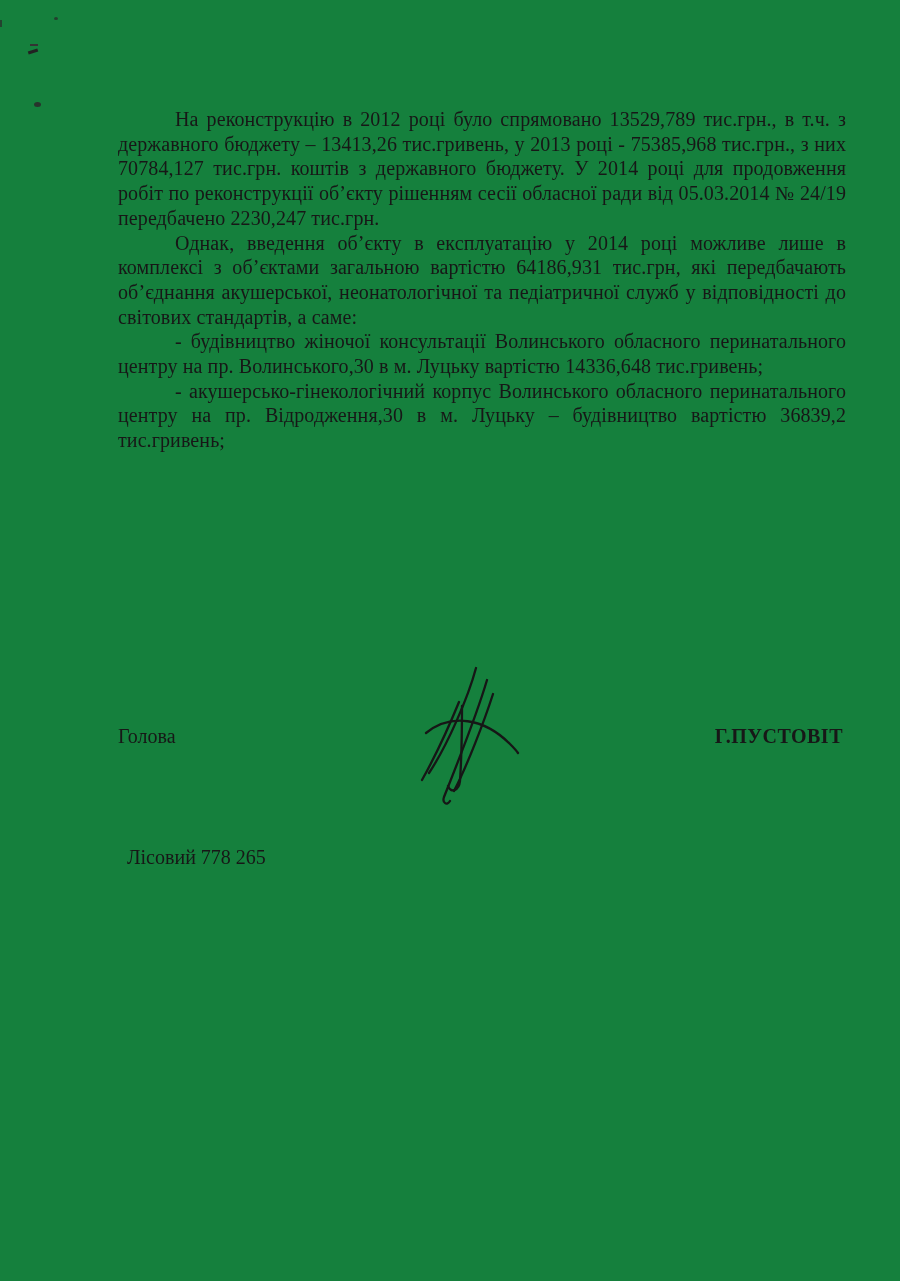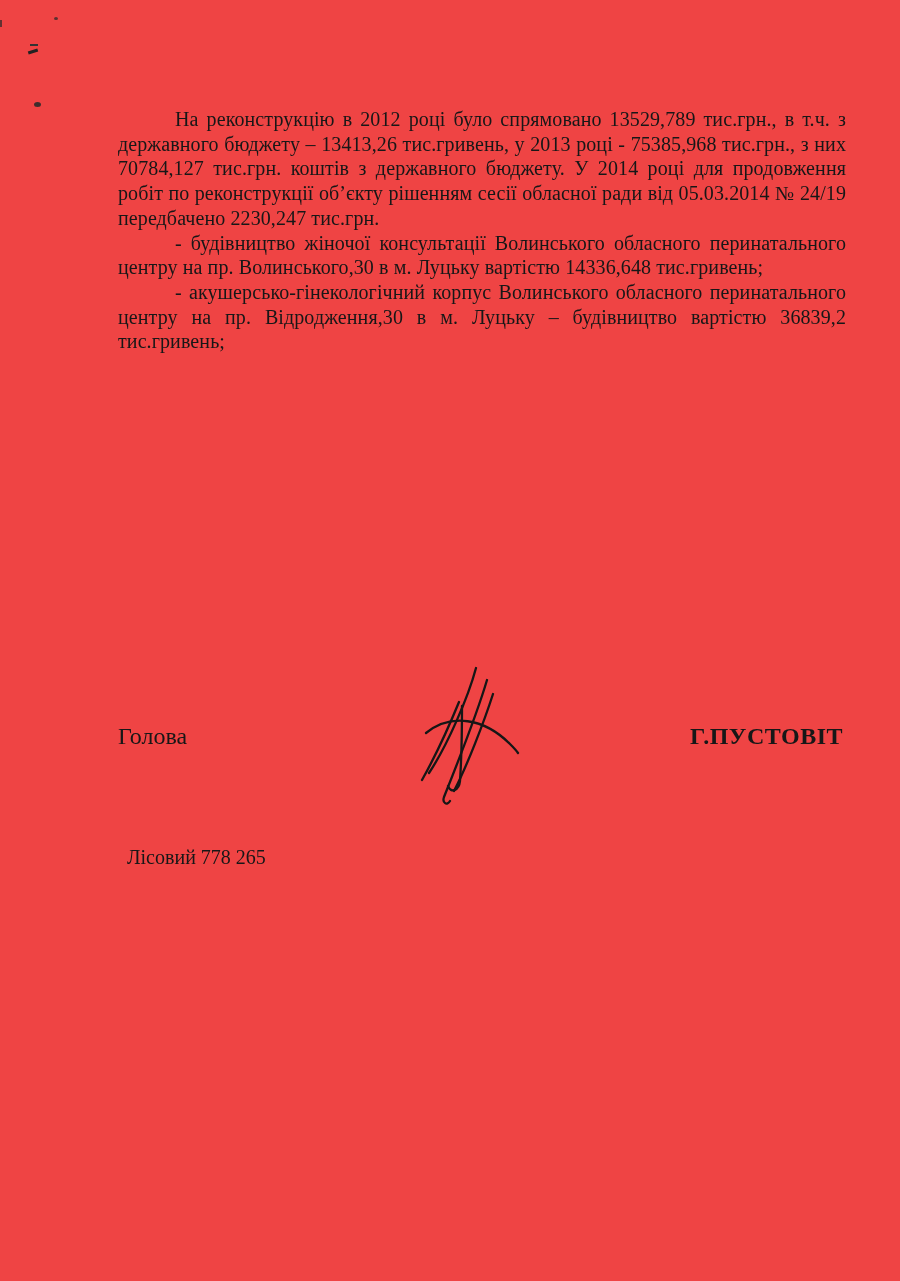--- a/index.html
+++ b/index.html
@@ -4,21 +4,21 @@
 <style>
   html, body {
     margin: 0;
     padding: 0;
     background: #ffffff;
   }
   .page {
     position: relative;
     width: 900px;
     height: 1281px;
-    background: #ef4444;
+    background: #15803d;
     overflow: hidden;
     font-family: "Liberation Serif", "DejaVu Serif", serif;
     color: #171717;
   }
   
   .body-text {
     position: absolute;
     left: 118px;
     top: 107px;
     width: 728px;
@@ -34,21 +34,21 @@
   }
   
   .sig-row {
     position: absolute;
     left: 118px;
     top: 724px;
     width: 728px;
     display: flex;
     justify-content: space-between;
     align-items: flex-start;
-    font-size: 24px;
+    font-size: 20px;
     line-height: 24px;
   }
   .sig-name {
     font-weight: bold;
     letter-spacing: 0.5px;
     padding-right: 3px;
   }
   .signature-mark {
     position: absolute;
     left: 392px;
@@ -103,20 +103,21 @@
   <div class="artifact artifact-tick"></div>
   <div class="artifact artifact-dot-1"></div>
   <div class="artifact-z">
     <div class="bar-top"></div>
     <div class="bar-bottom"></div>
   </div>
   <div class="artifact artifact-dot-2"></div>
 
   <div class="body-text">
     <p>На реконструкцію в 2012 році було спрямовано 13529,789 тис.грн., в т.ч. з державного бюджету – 13413,26 тис.гривень, у 2013 році - 75385,968 тис.грн., з них 70784,127 тис.грн. коштів з державного бюджету. У 2014 році для продовження робіт по реконструкції об’єкту рішенням сесії обласної ради від 05.03.2014 № 24/19 передбачено 2230,247 тис.грн.</p>
+    <p>Однак, введення об’єкту в експлуатацію у 2014 році можливе лише в комплексі з об’єктами загальною вартістю 64186,931 тис.грн, які передбачають об’єднання акушерської, неонатологічної та педіатричної служб у відповідності до світових стандартів, а саме:</p>
     <p>- будівництво жіночої консультації Волинського обласного перинатального центру на пр. Волинського,30 в м. Луцьку вартістю 14336,648 тис.гривень;</p>
     <p>- акушерсько-гінекологічний корпус Волинського обласного перинатального центру на пр. Відродження,30 в м. Луцьку – будівництво вартістю 36839,2 тис.гривень;</p>
   </div>
 
   <svg class="signature-mark" viewBox="0 0 132 148" fill="none" stroke="#161616" stroke-width="2.3" stroke-linecap="round">
     <path d="M84,8 C76,38 55,86 37,113"></path>
     <path d="M95,20 C85,54 62,112 52,137 C50,143 55,146 58,141"></path>
     <path d="M101,34 C92,62 75,106 62,131"></path>
     <path d="M70,46 C70,76 69,106 68,121 C67,130 59,134 56,126"></path>
     <path d="M30,120 C44,95 58,64 67,42"></path>

